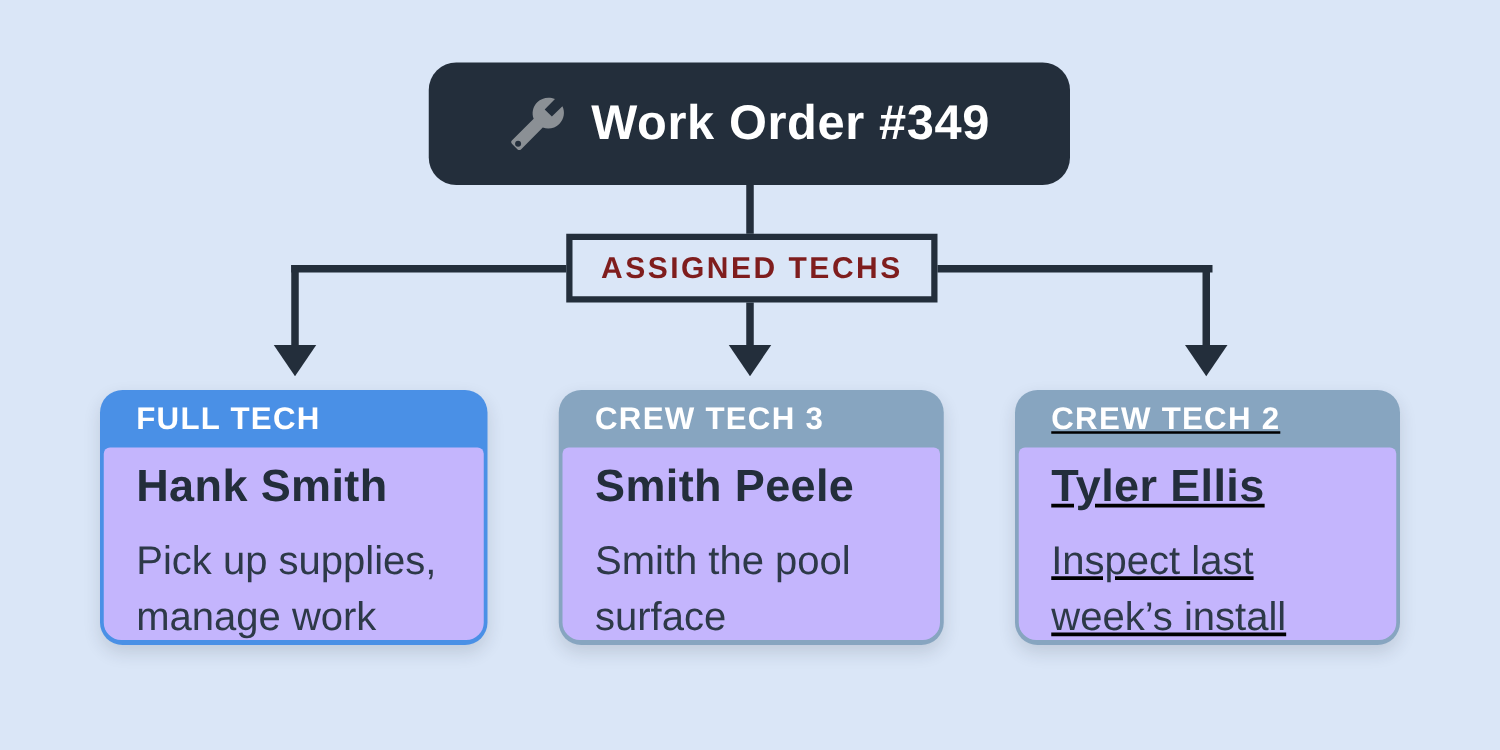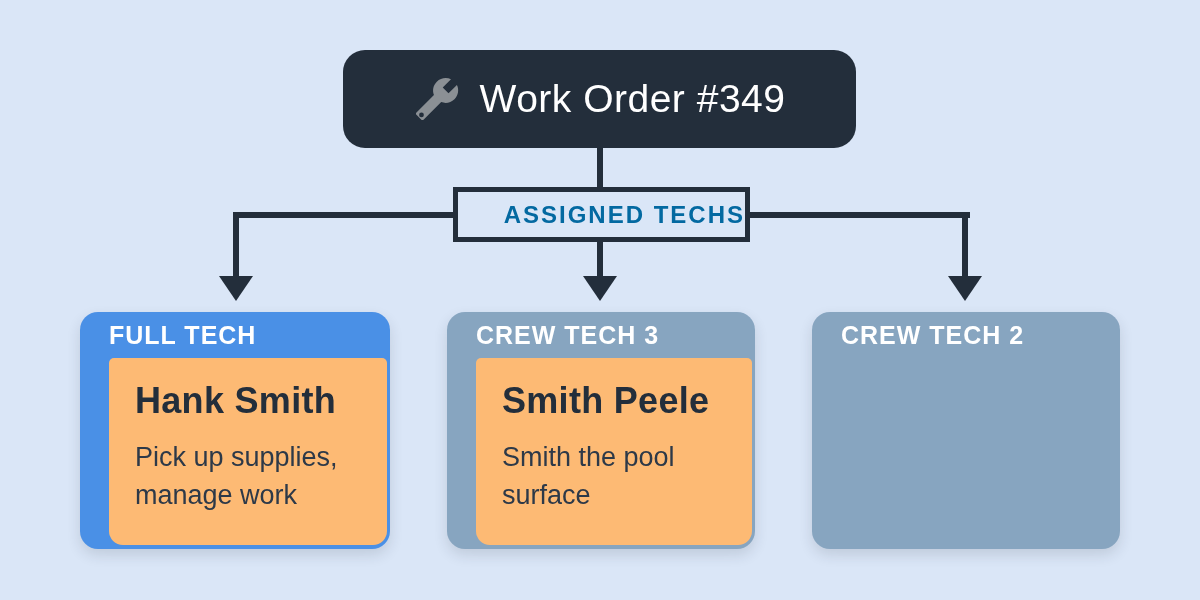--- a/index.html
+++ b/index.html
@@ -20,39 +20,39 @@
     left: 343px; top: 50px;
     width: 513px; height: 98px;
     background: #232e3b;
     border-radius: 22px;
     display: flex;
     align-items: center;
     justify-content: center;
     gap: 20px;
     color: #ffffff;
     font-size: 39px;
-    font-weight: 400;
+    font-weight: 700;
     letter-spacing: 0.5px;
     z-index: 3;
     text-align: center;
   }
   .wrench { width: 46px; height: 46px; display: inline-flex; }
   .wrench svg { transform: scaleX(-1); }
 
   
   .techs-box {
     position: absolute;
     left: 453px; top: 187px;
     width: 297px; height: 55px;
     background: #dae6f7;
     border: 5px solid #232e3b;
     display: flex;
     align-items: center;
-    justify-content: flex-end;
-    color: #0369a1;
+    justify-content: center;
+    color: #7f1d1d;
     font-size: 24px;
     font-weight: 700;
     letter-spacing: 2px;
     z-index: 3;
   }
 
   
   .line { position: absolute; background: #232e3b; z-index: 1; }
   .v-top    { left: 597px; top: 146px; width: 6px; height: 43px; }
   .arm-left { left: 233px; top: 212px; width: 222px; height: 6px; }
@@ -70,58 +70,57 @@
     z-index: 1;
   }
   .ah-left  { left: 219px; top: 276px; }
   .ah-mid   { left: 583px; top: 276px; }
   .ah-right { left: 948px; top: 276px; }
 
   
   .card {
     position: absolute;
     top: 312px;
-    height: 237px;
+    height: 204px;
     background: var(--accent);
     border-radius: 18px;
     padding: 0 3px 4px 3px;
     box-shadow: 0 6px 14px rgba(35, 46, 59, 0.14);
     z-index: 2;
   }
   .card-1 { left: 80px;  width: 310px; }
   .card-2 { left: 447px; width: 308px; }
-  .card-3 { left: 812px; width: 308px; }
+  .card-3 { left: 812px; width: 308px; text-decoration: underline; }
 
   .card-header {
     height: 46px;
     display: flex;
     align-items: center;
     padding-left: 26px;
     color: #ffffff;
     font-size: 25px;
     font-weight: 700;
     letter-spacing: 1px;
   }
   .card-body {
-    background: #fdba74;
+    background: #c4b5fd;
     height: calc(100% - 46px);
     border-radius: 5px 5px 14px 14px;
-    padding: 22px 26px 0 26px;
-    margin-left: 26px;
+    padding: 10px 26px 0 26px;
   }
   .tech-name {
     color: #232e3b;
     font-size: 36px;
     font-weight: 700;
     letter-spacing: 0.3px;
     margin-bottom: 16px;
   }
   .tech-task {
     color: #2d3948;
-    font-size: 27px;
+    font-size: 32px;
     line-height: 1.42;
     white-space: pre-line;
   }
 </style>
 </head>
 <body>
 
 <div class="canvas">
 
   <div class="work-order">
@@ -167,15 +166,20 @@
       <div class="tech-name">Smith Peele</div>
       <div class="tech-task">Smith the pool
 surface</div>
     </div>
   </div>
 
   <div class="card card-3" style="--accent: #87a5c0;">
     <div class="card-header">
       <span>CREW TECH 2</span>
     </div>
+    <div class="card-body">
+      <div class="tech-name">Tyler Ellis</div>
+      <div class="tech-task">Inspect last
+week’s install</div>
+    </div>
   </div>
 
 </div>
 
 </body></html>

